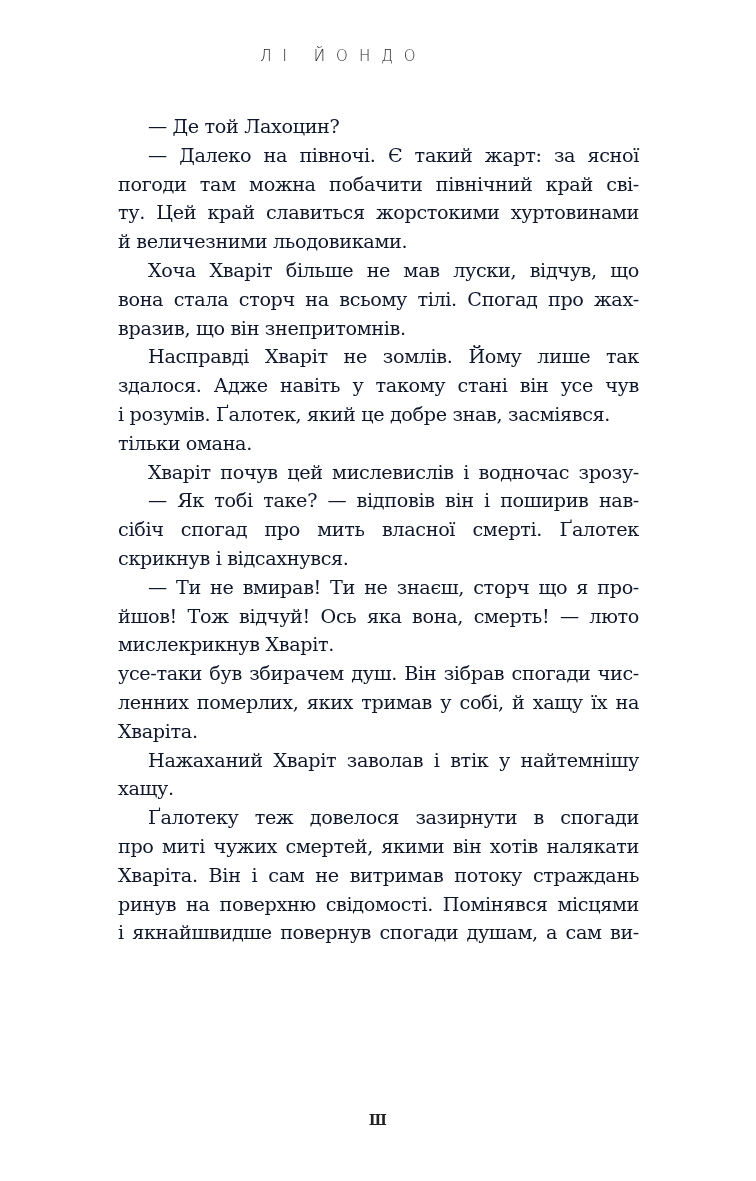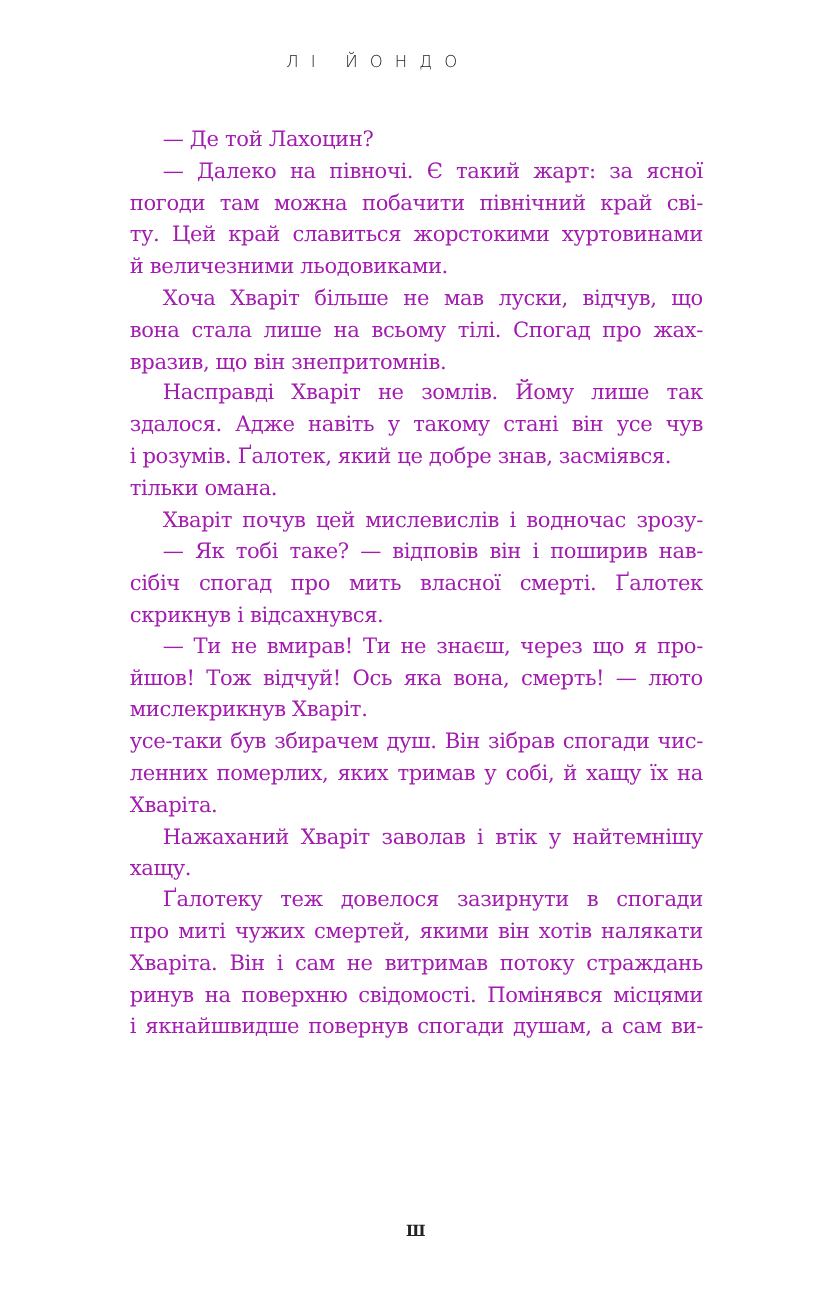--- a/index.html
+++ b/index.html
@@ -29,21 +29,21 @@
       box-sizing: border-box;
     }
     .text-block {
       position: absolute;
       top: 113px;
       left: 118px;
       width: 521px;
       font-family: "DejaVu Serif", serif;
       font-size: 19.2px;
       line-height: 28.8px;
-      color: #a21caf;
+      color: #0f172a;
     }
     .line {
       display: block;
       white-space: nowrap;
       text-align: justify;
       text-align-last: justify;
       height: 28.8px;
       overflow: visible;
       letter-spacing: -0.35px;
     }
@@ -70,31 +70,31 @@
 
 <div class="running-header">ЛІ ЙОНДО</div>
 
 <div class="text-block" id="text-block">
     <span class="line indent last">— Де той Лахоцин?</span>
     <span class="line indent">— Далеко на півночі. Є такий жарт: за ясної</span>
     <span class="line">погоди там можна побачити північний край сві-</span>
     <span class="line">ту. Цей край славиться жорстокими хуртовинами</span>
     <span class="line last">й величезними льодовиками.</span>
     <span class="line indent">Хоча Хваріт більше не мав луски, відчув, що</span>
-    <span class="line">вона стала лише на всьому тілі. Спогад про жах-</span>
+    <span class="line">вона стала сторч на всьому тілі. Спогад про жах-</span>
     <span class="line last">вразив, що він знепритомнів.</span>
     <span class="line indent">Насправді Хваріт не зомлів. Йому лише так</span>
     <span class="line">здалося. Адже навіть у такому стані він усе чув</span>
     <span class="line last">і розумів. Ґалотек, який це добре знав, засміявся.</span>
     <span class="line last">тільки омана.</span>
     <span class="line indent">Хваріт почув цей мислевислів і водночас зрозу-</span>
     <span class="line indent">— Як тобі таке? — відповів він і поширив нав-</span>
     <span class="line">сібіч спогад про мить власної смерті. Ґалотек</span>
     <span class="line last">скрикнув і відсахнувся.</span>
-    <span class="line indent">— Ти не вмирав! Ти не знаєш, через що я про-</span>
+    <span class="line indent">— Ти не вмирав! Ти не знаєш, сторч що я про-</span>
     <span class="line">йшов! Тож відчуй! Ось яка вона, смерть! — люто</span>
     <span class="line last">мислекрикнув Хваріт.</span>
     <span class="line">усе-таки був збирачем душ. Він зібрав спогади чис-</span>
     <span class="line">ленних померлих, яких тримав у собі, й хащу їх на</span>
     <span class="line last">Хваріта.</span>
     <span class="line indent">Нажаханий Хваріт заволав і втік у найтемнішу</span>
     <span class="line last">хащу.</span>
     <span class="line indent">Ґалотеку теж довелося зазирнути в спогади</span>
     <span class="line">про миті чужих смертей, якими він хотів налякати</span>
     <span class="line">Хваріта. Він і сам не витримав потоку страждань</span>

